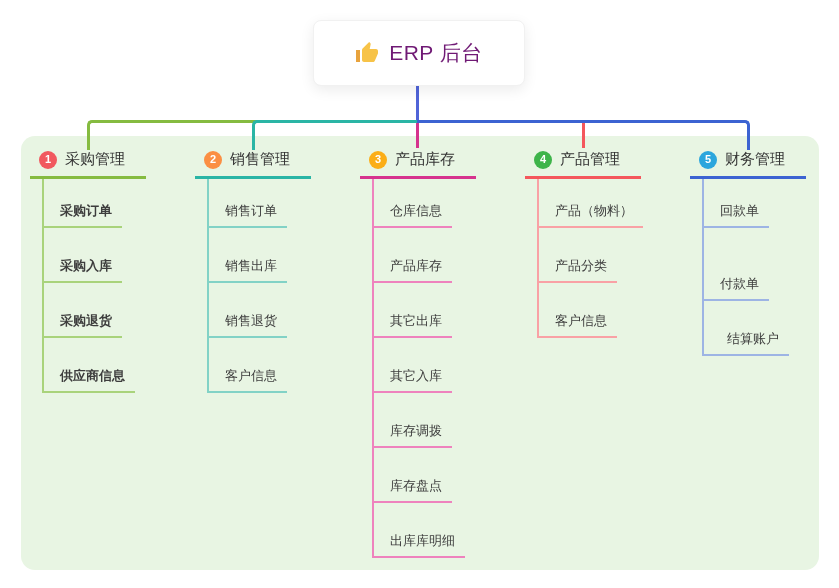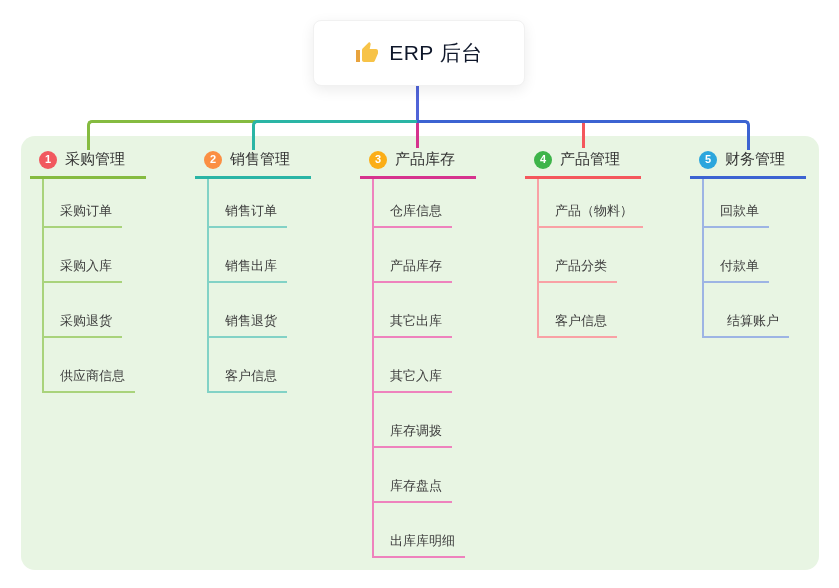--- a/index.html
+++ b/index.html
@@ -26,21 +26,21 @@
     border:1px solid #f1f1f1;
     border-radius:8px;
     box-shadow:0 4px 14px rgba(0,0,0,0.08);
     display:flex;align-items:center;justify-content:center;
     gap:10px;
     z-index:5;
   }
   .root-card .root-label{
     font-size:21px;
     font-weight:500;
-    color:#0f172a;
+    color:#701a75;
     letter-spacing:0.5px;
   }
   .thumb-icon{width:24px;height:24px;display:block;}
   
   .conn{position:absolute;z-index:2;}
   .root-line{left:416px;top:84px;width:3px;height:39px;}
   .elbow-left{border-left:3px solid;border-top:3px solid;border-top-left-radius:5px;background:transparent;}
   .elbow-right{border-right:3px solid;border-top:3px solid;border-top-right-radius:5px;background:transparent;}
   .elbow-1{left:87px;top:120px;width:330px;height:27px;}
   .elbow-2{left:252px;top:120px;width:165px;height:27px;}
@@ -108,21 +108,21 @@
     </svg>
     <span class="root-label">ERP 后台</span>
   </div>
 
   <div id="branches">
       <div class="branch" style="left: 30px;">
         <div class="branch-header" style="border-bottom-color: rgb(133, 187, 64);">
           <span class="badge" style="background: rgb(241, 89, 95);">1</span>
           <span class="branch-label">采购管理</span>
         </div>
-        <div class="children" style="border-left-color: rgb(169, 211, 123);">
+        <div class="children" style="border-left-color: rgb(169, 211, 123); font-weight: bold;">
           <div class="child"><span class="child-label" style="border-bottom-color: rgb(169, 211, 123);">采购订单</span></div>
           <div class="child"><span class="child-label" style="border-bottom-color: rgb(169, 211, 123);">采购入库</span></div>
           <div class="child"><span class="child-label" style="border-bottom-color: rgb(169, 211, 123);">采购退货</span></div>
           <div class="child"><span class="child-label" style="border-bottom-color: rgb(169, 211, 123);">供应商信息</span></div>
         </div>
       </div>
       <div class="branch" style="left: 195px;">
         <div class="branch-header" style="border-bottom-color: rgb(42, 181, 165);">
           <span class="badge" style="background: rgb(251, 143, 67);">2</span>
           <span class="branch-label">销售管理</span>
@@ -160,19 +160,19 @@
           <div class="child"><span class="child-label" style="border-bottom-color: rgb(249, 161, 165);">客户信息</span></div>
         </div>
       </div>
       <div class="branch" style="left: 690px;">
         <div class="branch-header" style="border-bottom-color: rgb(60, 99, 210);">
           <span class="badge" style="background: rgb(43, 166, 221);">5</span>
           <span class="branch-label">财务管理</span>
         </div>
         <div class="children" style="border-left-color: rgb(157, 180, 228);">
           <div class="child"><span class="child-label" style="border-bottom-color: rgb(157, 180, 228);">回款单</span></div>
-          <div class="child"><span class="child-label" style="border-bottom-color: rgb(157, 180, 228);">付款单</span></div>
+          <div class="child"><span class="child-label" style="border-bottom-color: rgb(157, 180, 228); margin-top: 18px;">付款单</span></div>
           <div class="child"><span class="child-label" style="border-bottom-color: rgb(157, 180, 228); padding-left: 23px;">结算账户</span></div>
         </div>
       </div>
     </div>
 
 </div>
 
 </body></html>

